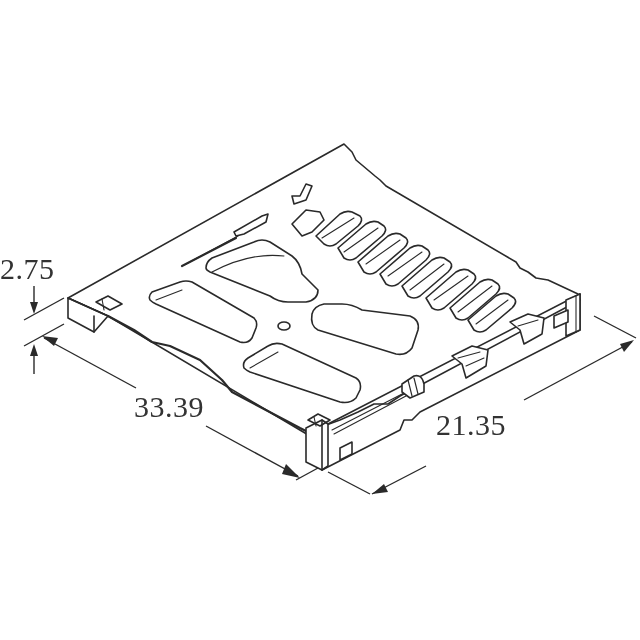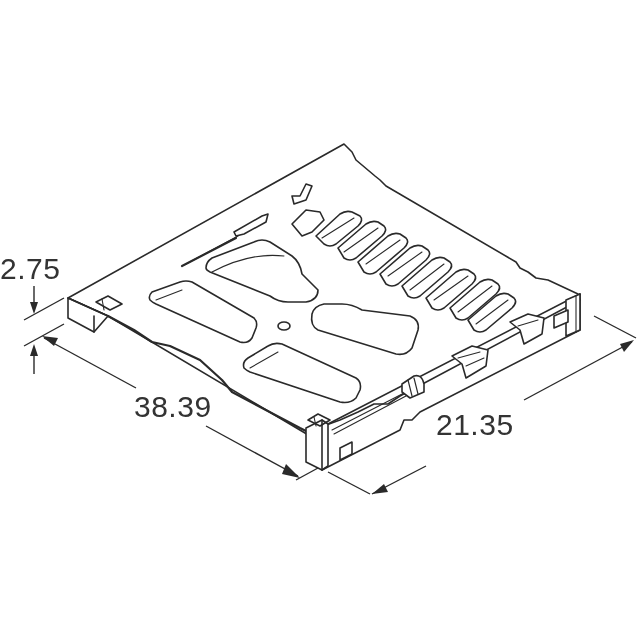--- a/index.html
+++ b/index.html
@@ -6,21 +6,21 @@
     body { width: 640px; height: 640px; overflow: hidden; position: relative; }
     #drawing { position: absolute; left: 0; top: 0; width: 640px; height: 640px; }
     .outline { fill: none; stroke: #2a2a2a; stroke-width: 1.6; stroke-linejoin: round; stroke-linecap: round; }
     .thick { fill: none; stroke: #2a2a2a; stroke-width: 2.2; stroke-linejoin: round; stroke-linecap: round; }
     .thin { fill: none; stroke: #2a2a2a; stroke-width: 1.1; stroke-linejoin: round; stroke-linecap: round; }
     .face { fill: #ffffff; stroke: #2a2a2a; stroke-width: 1.6; stroke-linejoin: round; }
     .dim-line { fill: none; stroke: #2a2a2a; stroke-width: 1.4; }
     .arrow { fill: #2a2a2a; stroke: none; }
     .dim-label {
       position: absolute;
-      font-family: Liberation Sans, sans-serif;
+      font-family: Liberation Serif, serif;
       font-size: 30px;
       color: #333333;
       line-height: 1;
       white-space: nowrap;
       letter-spacing: 0.5px;
     }
   </style>
 </head>
 <body>
 
@@ -129,14 +129,14 @@
     <line class="dim-line" x1="328" y1="472" x2="370" y2="494"></line>
     <polygon class="arrow" points="372,494 384,484 388,492"></polygon>
     <line class="dim-line" x1="372" y1="494" x2="426" y2="466"></line>
     <line class="dim-line" x1="524" y1="400" x2="632" y2="342"></line>
     <polygon class="arrow" points="634,340 620,344 624,352"></polygon>
     <line class="dim-line" x1="594" y1="316" x2="636" y2="338"></line>
   </g>
 </svg>
 
 <span class="dim-label" style="left:0px; top:254px;">2.75</span>
-<span class="dim-label" style="left:134px; top:392px;">38.39</span>
+<span class="dim-label" style="left:134px; top:392px;">33.39</span>
 <span class="dim-label" style="left:436px; top:410px;">21.35</span>
 
 </body></html>

